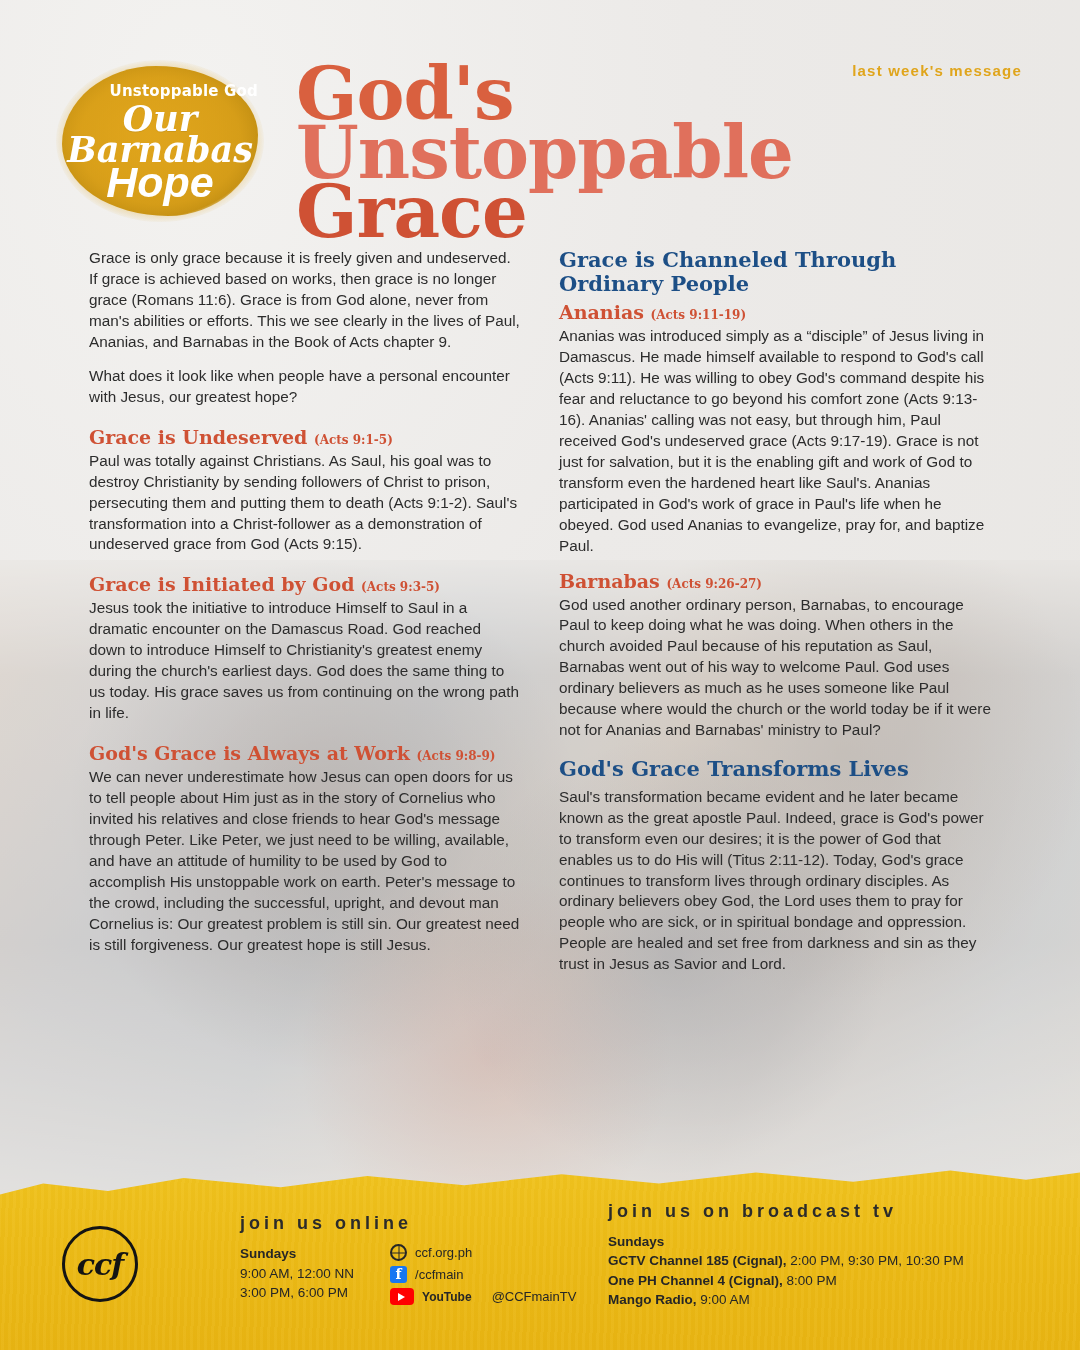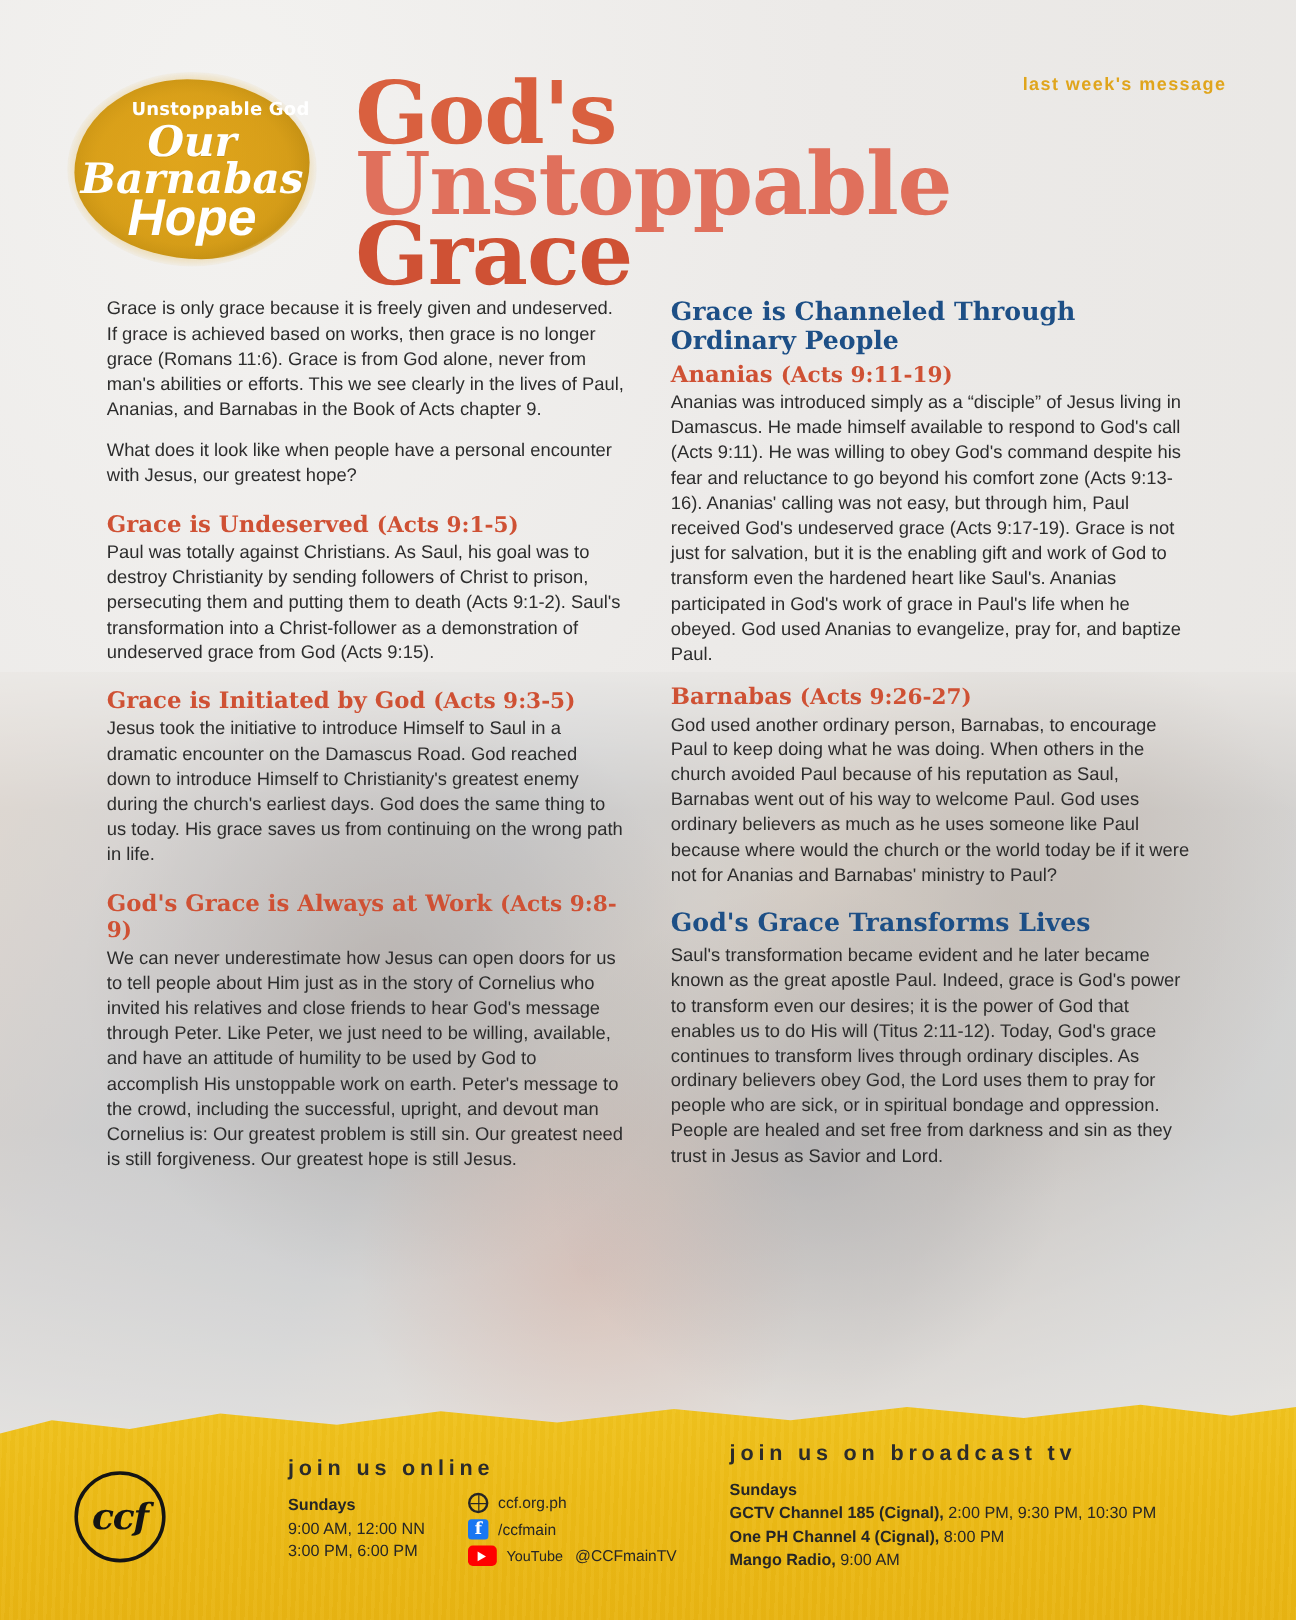--- a/index.html
+++ b/index.html
@@ -112,21 +112,21 @@
     color: #1d4f86;
     margin-bottom: 3px;
   }
   h3 {
     font-family: "DejaVu Serif", serif;
     font-size: 19px;
     color: #cf5134;
     margin-top: 18px;
     margin-bottom: 3px;
   }
-  h3 .ref { font-size: 18px; }
+  h3 .ref { font-size: 12px; }
   h3.sub { margin-top: 14px; }
   .first h3 { margin-top: 0; }
 
   
   .footer {
     position: absolute; left: 0; bottom: 0;
     width: 1080px; height: 196px;
   }
   .footer-paint {
     position: absolute; left: 0; bottom: 0; width: 1080px; height: 185px;
@@ -173,21 +173,21 @@
     content:""; position:absolute; top:50%; left:0; width:100%; height:1px;
     background:#262626; transform:translateY(-50%);
   }
   .ic.fb { background:#1877f2; color:#fff; font-family:"DejaVu Serif",serif; font-weight:700;
            font-size:14px; text-align:center; line-height:17px; }
   .ic.yt { width: 24px; flex: 0 0 24px; height: 17px; background:#ff0000; border-radius: 4px; }
   .ic.yt::after {
     content:""; position:absolute; left:8px; top:4.5px;
     border-left: 7px solid #fff; border-top: 4px solid transparent; border-bottom: 4px solid transparent;
   }
-  .yt-label { font-weight: 400; font-size: 12px; margin-right: 2px; }
+  .yt-label { font-weight: 700; font-size: 12px; margin-right: 12px; }
 </style>
 </head>
 <body>
 
 <div class="page">
   <div class="bg-photo"></div>
 
   <div class="header">
     <div class="badge">
       <div class="badge-blob"></div>

